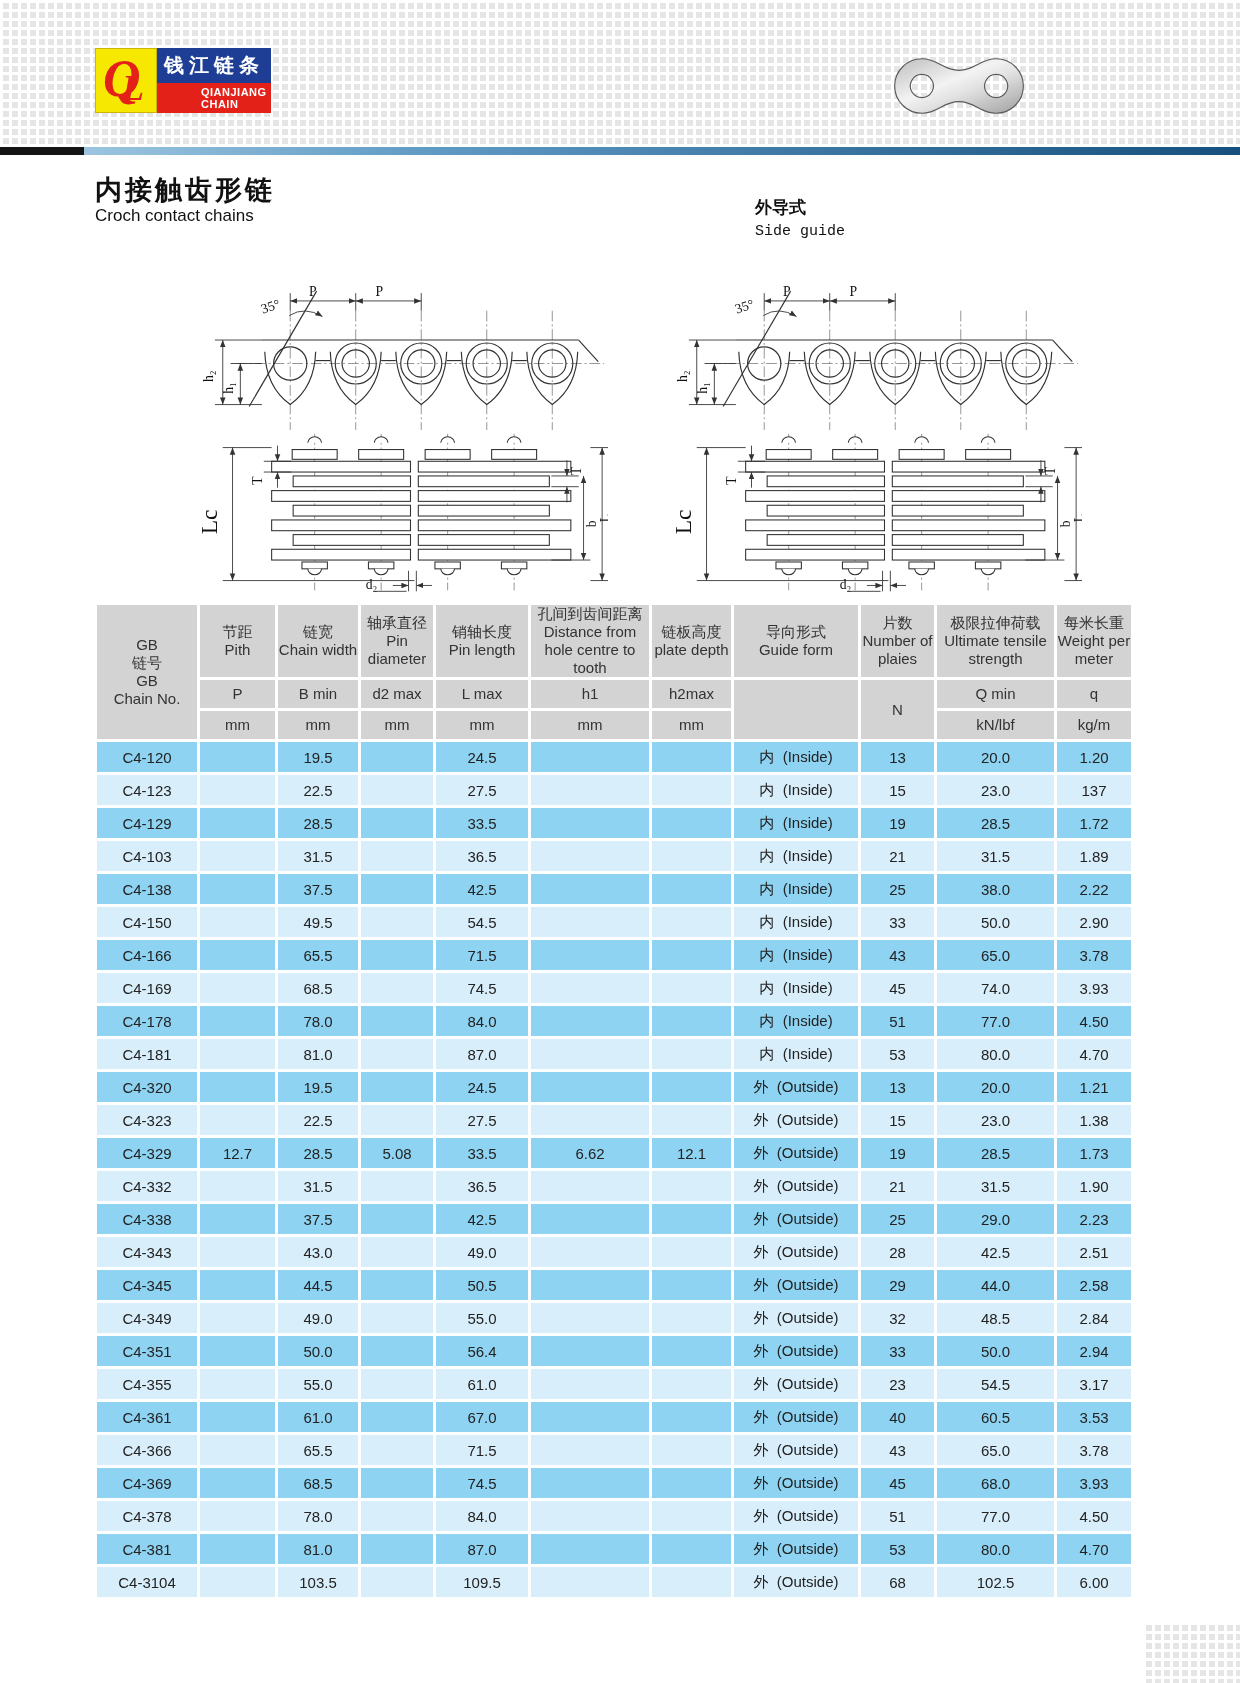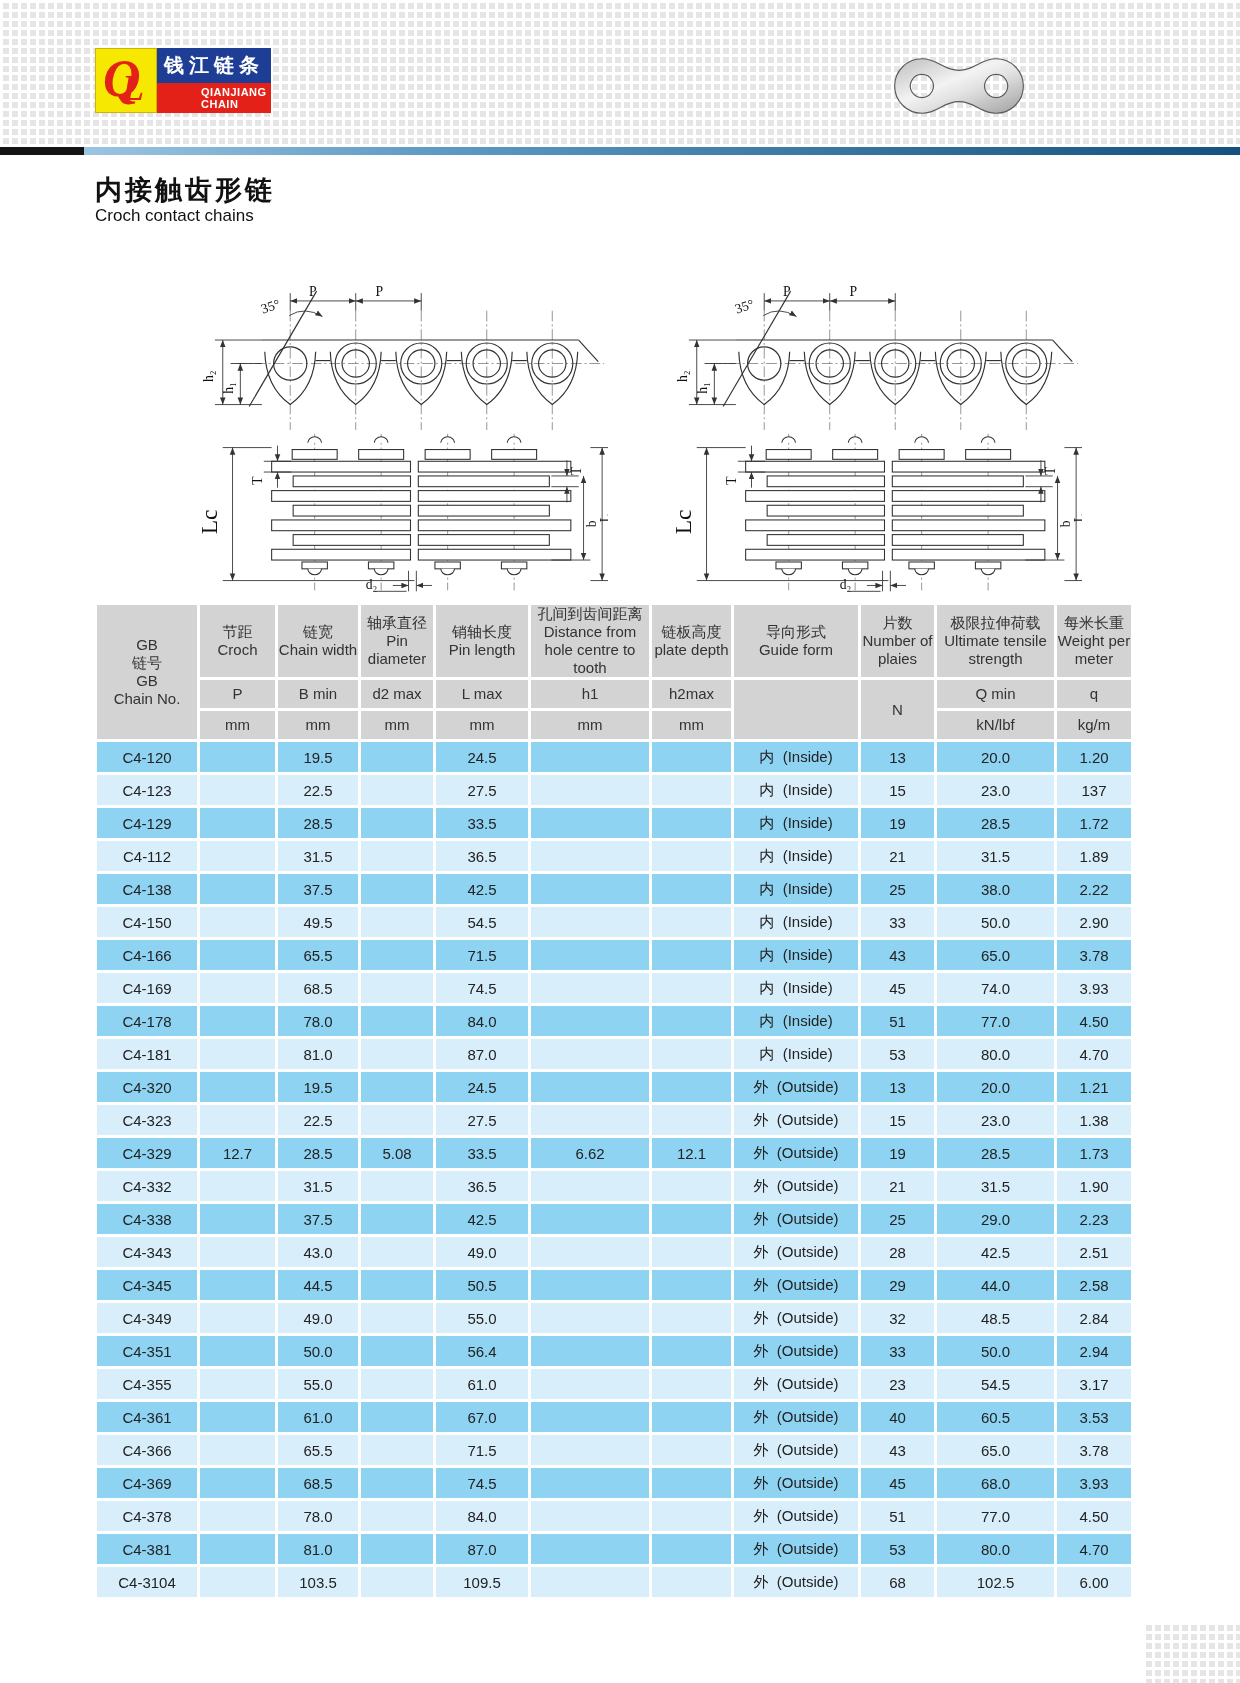--- a/index.html
+++ b/index.html
@@ -110,20 +110,24 @@
          M 45 -14 a 14 14 0 1 0 0.01 0 Z"></path>
   </svg>
 
   <div class="bar">
     <div class="bar-black"></div>
   </div>
 
   <div class="title-zh">内接触齿形链</div>
   <div class="title-en">Croch contact chains</div>
 
+  <div class="guide-label g-side">
+    <div class="zh">外导式</div>
+    <div class="en">Side guide</div>
+  </div>
 
   <svg width="0" height="0" style="position:absolute" aria-hidden="true">
     <defs>
       <marker id="ah" viewBox="0 0 10 10" refX="9" refY="5" markerWidth="9" markerHeight="9" orient="auto-start-reverse">
           <path d="M0 1.5 L9 5 L0 8.5 z" fill="#333"></path>
         </marker>
       <symbol id="dgm" viewBox="0 0 450 335" overflow="visible">
 
         <g class="cl">
           <line x1="125" y1="46" x2="125" y2="168"></line>
@@ -280,21 +284,21 @@
         <thead>
           <tr>
             <th class="t1" rowspan="3">
               <div>GB</div>
               <div>链号</div>
               <div>GB</div>
               <div>Chain No.</div>
             </th>
             <th class="t1">
               <div class="hz">节距</div>
-              <div class="he">Croch</div>
+              <div class="he">Pith</div>
             </th>
             <th class="t1">
               <div class="hz">链宽</div>
               <div class="he">Chain width</div>
             </th>
             <th class="t1">
               <div class="hz">轴承直径</div>
               <div class="he">Pin diameter</div>
             </th>
             <th class="t1">
@@ -383,21 +387,21 @@
             <td></td>
             <td>33.5</td>
             <td></td>
             <td></td>
             <td class="guide">内  (Inside)</td>
             <td>19</td>
             <td>28.5</td>
             <td>1.72</td>
           </tr>
           <tr class="light">
-            <td>C4-112</td>
+            <td>C4-103</td>
             <td></td>
             <td>31.5</td>
             <td></td>
             <td>36.5</td>
             <td></td>
             <td></td>
             <td class="guide">内  (Inside)</td>
             <td>21</td>
             <td>31.5</td>
             <td>1.89</td>

